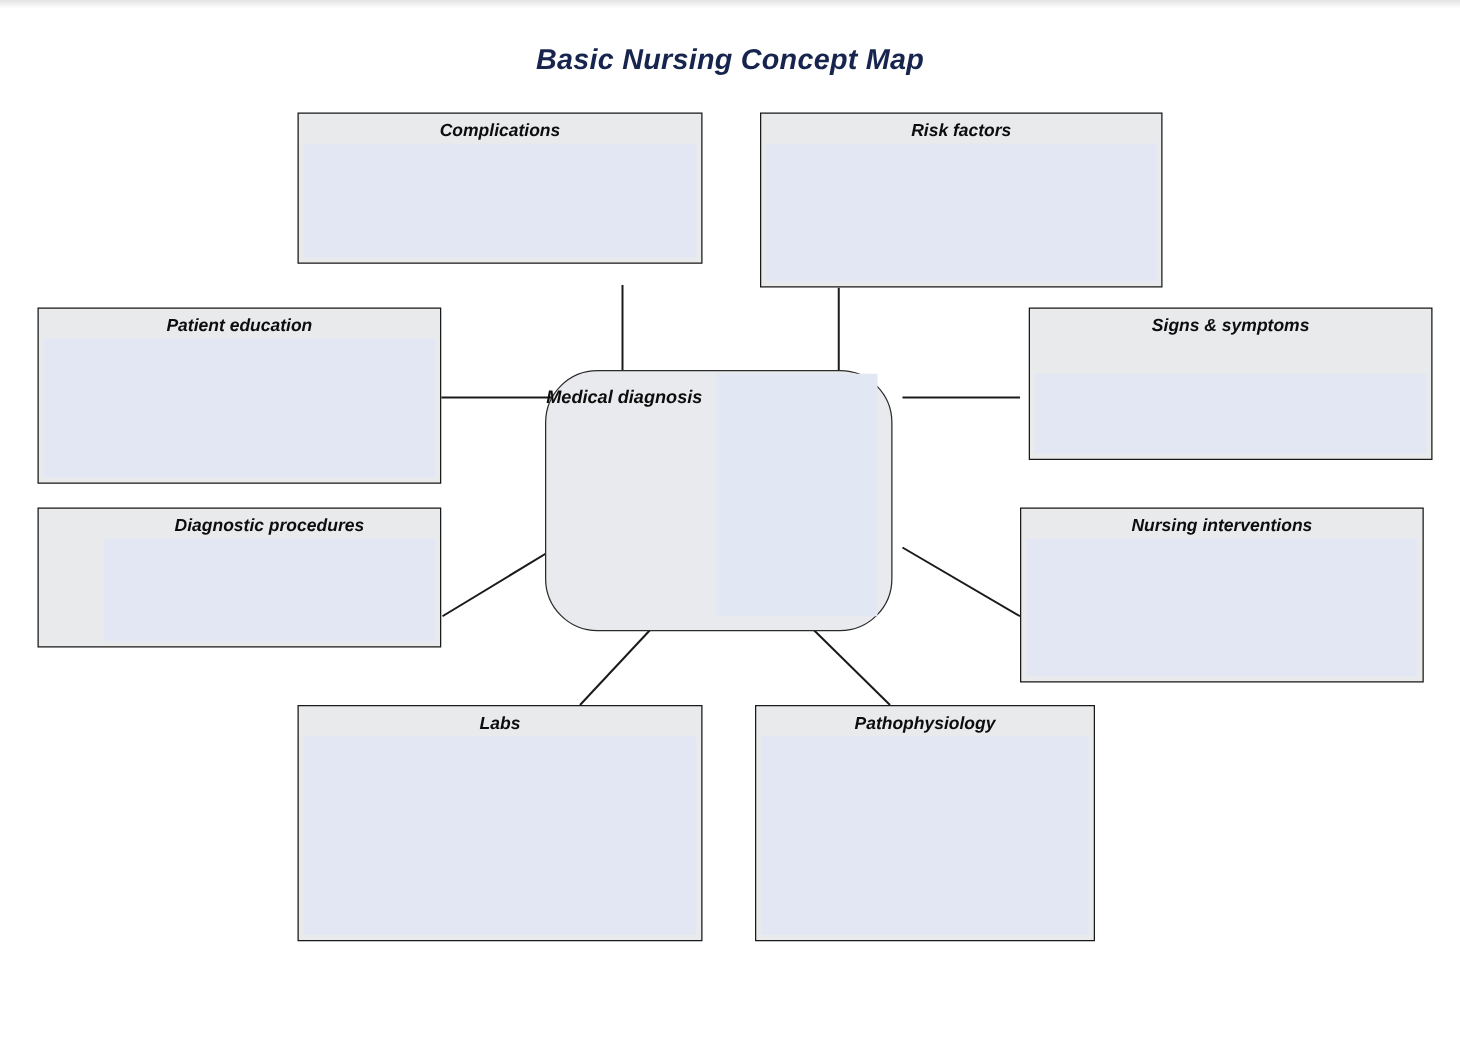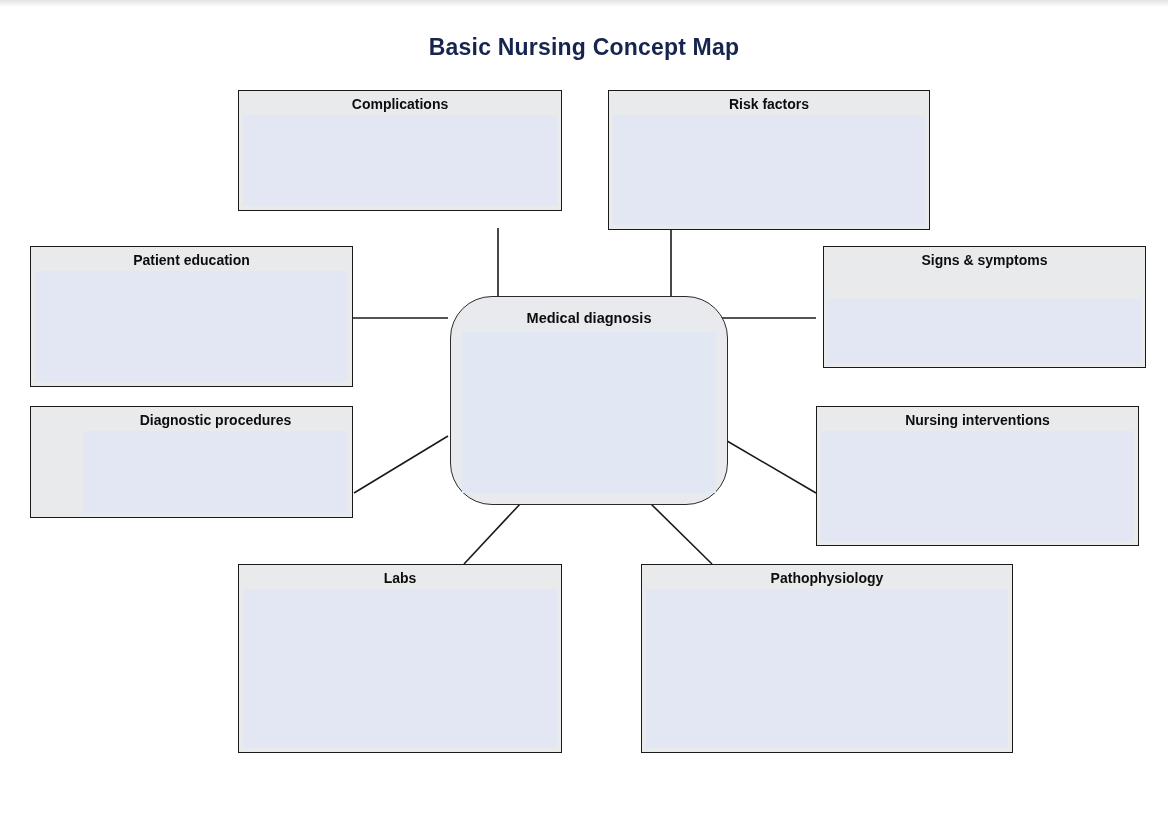--- a/index.html
+++ b/index.html
@@ -7,20 +7,21 @@
     padding: 0;
     background: #ffffff;
     font-family: "Liberation Sans", sans-serif;
   }
   .canvas {
     position: relative;
     width: 1168px;
     height: 830px;
     background: #ffffff;
     overflow: hidden;
+    font-style: italic;
   }
   .top-shade {
     position: absolute;
     left: 0; top: 0;
     width: 100%; height: 7px;
     background: linear-gradient(#e3e3e4, #ffffff);
   }
   .page-title {
     position: absolute;
     left: 0; top: 34px;
@@ -54,28 +55,28 @@
     color: #0d0d0d;
     flex: 0 0 auto;
   }
   .node-box .box-body {
     flex: 1 1 auto;
     margin: 0 4px 4px 4px;
     background: #e3e7f4;
   }
   .center-node {
     position: absolute;
-    left: 450px; top: 296px;
+    left: 436px; top: 296px;
     width: 278px; height: 209px;
     box-sizing: border-box;
     background: #e9eaed;
     border: 1.4px solid #2b2b2b;
     border-radius: 42px;
     display: flex;
-    flex-direction: column;
+    flex-direction: row;
   }
   .center-node .box-title {
     height: 33px;
     line-height: 42px;
     text-align: center;
     font-size: 14.5px;
     font-weight: bold;
     color: #0d0d0d;
     flex: 0 0 auto;
   }
@@ -168,21 +169,21 @@
   <div class="node-box" style="left:816px; top:406px; width:323px; height:140px;">
     <div class="box-title">Nursing interventions</div>
     <div class="box-body"></div>
   </div>
 
   <div class="node-box" style="left:238px; top:564px; width:324px; height:189px;">
     <div class="box-title">Labs</div>
     <div class="box-body"></div>
   </div>
 
-  <div class="node-box" style="left:641px; top:564px; width:372px; height:189px;">
+  <div class="node-box" style="left:604px; top:564px; width:272px; height:189px;">
     <div class="box-title">Pathophysiology</div>
     <div class="box-body"></div>
   </div>
 
   <div class="center-node">
     <div class="box-title">Medical diagnosis</div>
     <div class="box-body"></div>
   </div>
 
 </div>

